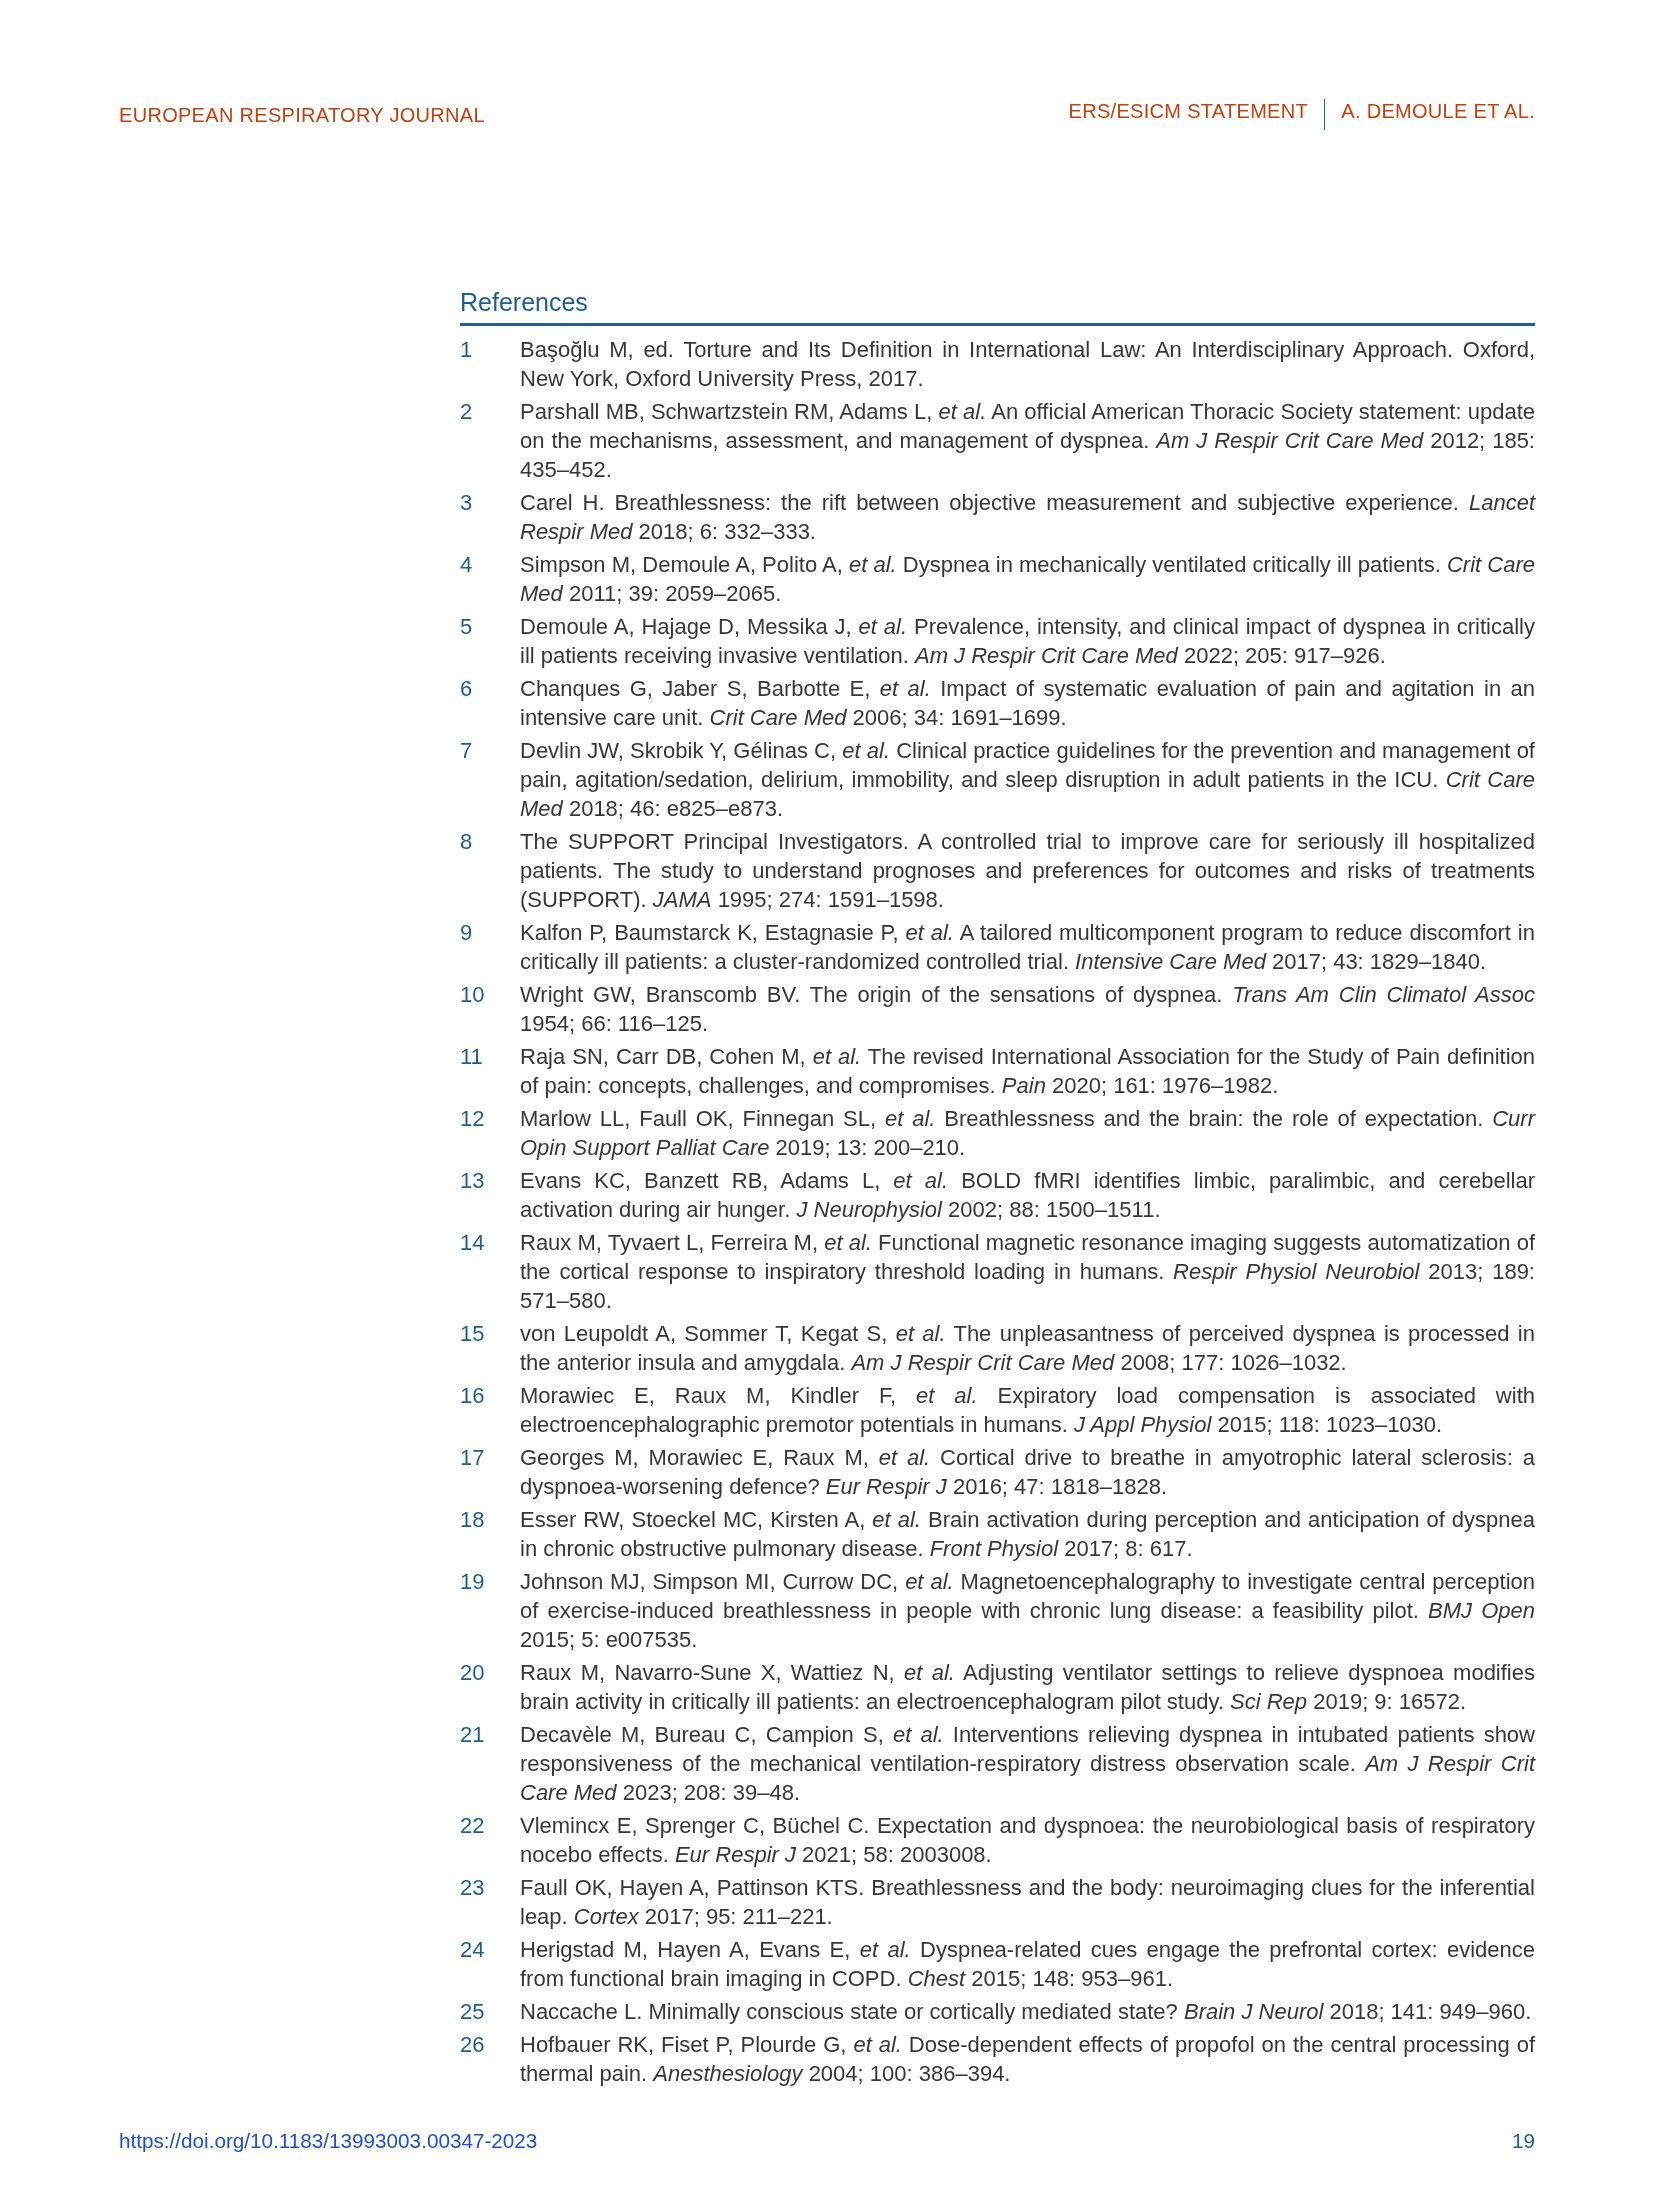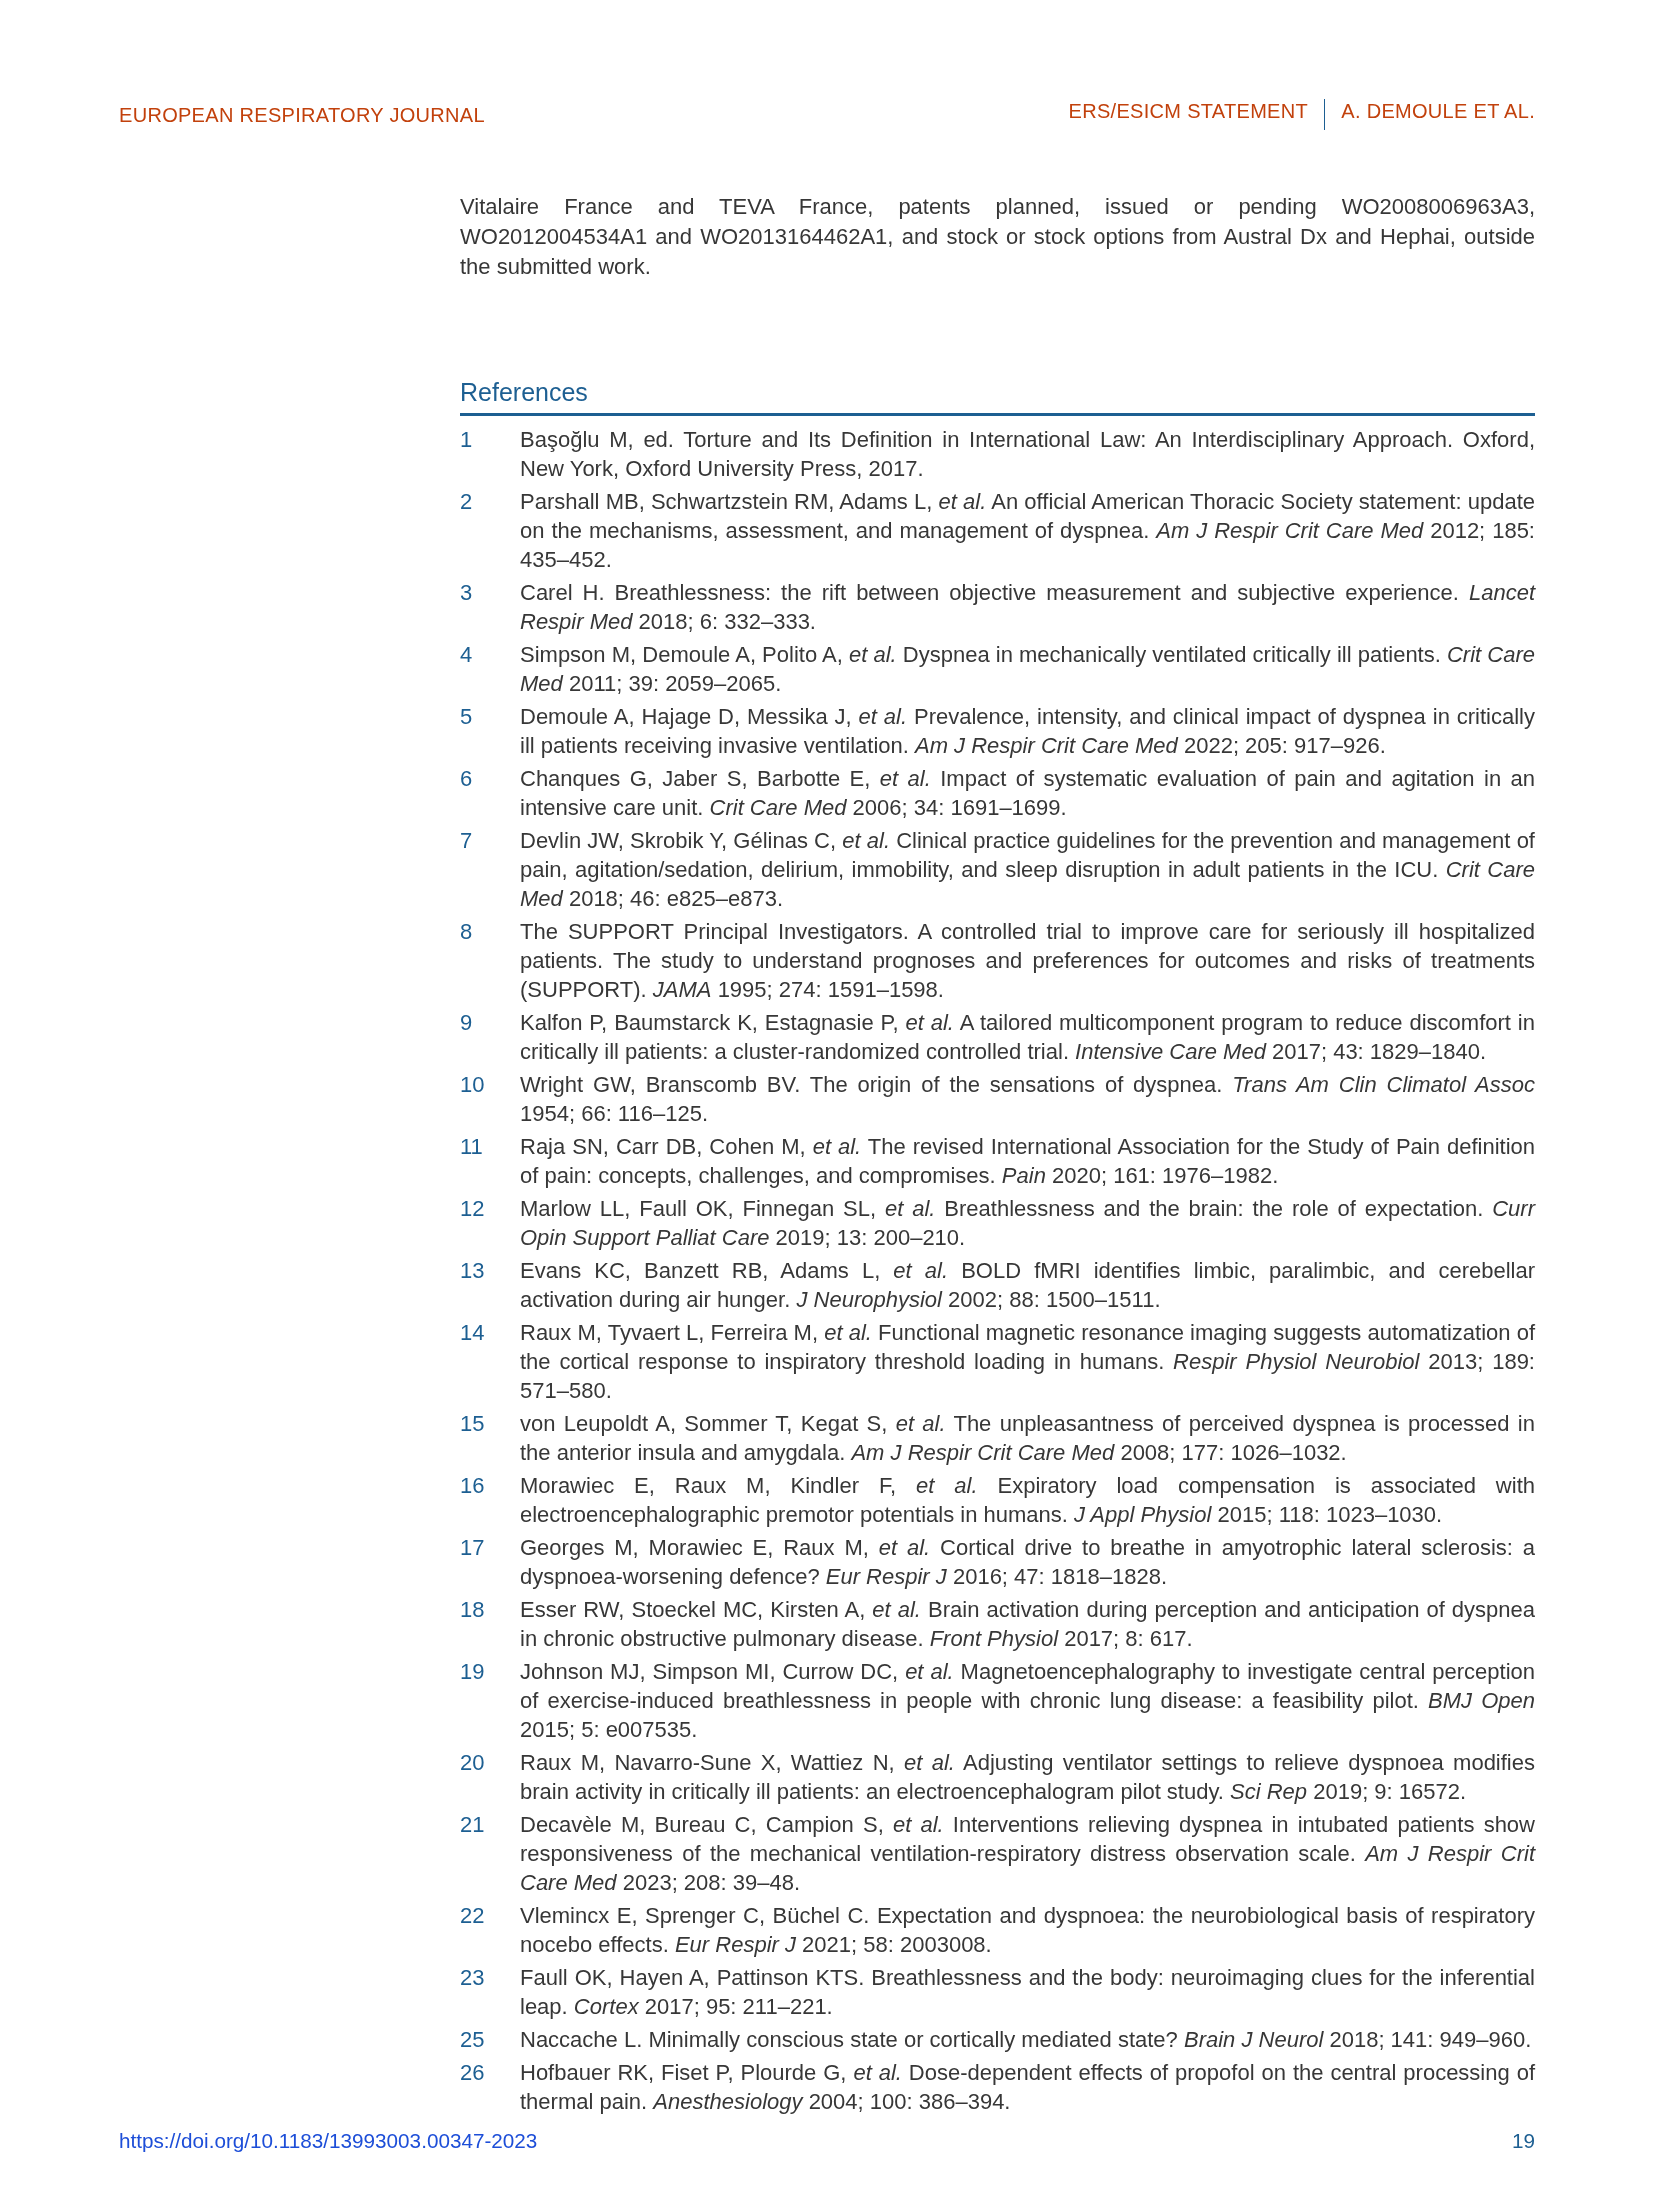--- a/index.html
+++ b/index.html
@@ -104,21 +104,20 @@
   <header class="running-head">
     <span>EUROPEAN RESPIRATORY JOURNAL</span>
     <span class="head-right">
       <span>ERS/ESICM STATEMENT</span>
       <span class="vbar"></span>
       <span>A. DEMOULE ET AL.</span>
     </span>
   </header>
 
   <main class="content">
-    <p class="disclosure">Vitalaire France and TEVA France, patents planned, issued or pending WO2008006963A3, WO2012004534A1 and WO2013164462A1, and stock or stock options from Austral Dx and Hephai, outside the submitted work.</p>
 
     <section class="references">
       <h2>References</h2>
       <div class="rule"></div>
       <ol class="ref-list" id="ref-list">
           <li>
             <span class="ref-num">1</span>
             <p class="ref-text"><span>Başoğlu M, ed. Torture and Its Definition in International Law: An Interdisciplinary Approach. Oxford, New York, Oxford University Press, 2017.</span></p>
           </li>
           <li>
@@ -203,20 +202,24 @@
           </li>
           <li>
             <span class="ref-num">22</span>
             <p class="ref-text"><span>Vlemincx E, Sprenger C, Büchel C. Expectation and dyspnoea: the neurobiological basis of respiratory nocebo effects. </span><i>Eur Respir J</i><span> 2021; 58: 2003008.</span></p>
           </li>
           <li>
             <span class="ref-num">23</span>
             <p class="ref-text"><span>Faull OK, Hayen A, Pattinson KTS. Breathlessness and the body: neuroimaging clues for the inferential leap. </span><i>Cortex</i><span> 2017; 95: 211–221.</span></p>
           </li>
           <li>
+            <span class="ref-num">24</span>
+            <p class="ref-text"><span>Herigstad M, Hayen A, Evans E, </span><i>et al.</i><span> Dyspnea-related cues engage the prefrontal cortex: evidence from functional brain imaging in COPD. </span><i>Chest</i><span> 2015; 148: 953–961.</span></p>
+          </li>
+          <li>
             <span class="ref-num">25</span>
             <p class="ref-text"><span>Naccache L. Minimally conscious state or cortically mediated state? </span><i>Brain J Neurol</i><span> 2018; 141: 949–960.</span></p>
           </li>
           <li>
             <span class="ref-num">26</span>
             <p class="ref-text"><span>Hofbauer RK, Fiset P, Plourde G, </span><i>et al.</i><span> Dose-dependent effects of propofol on the central processing of thermal pain. </span><i>Anesthesiology</i><span> 2004; 100: 386–394.</span></p>
           </li>
         </ol>
     </section>
   </main>

